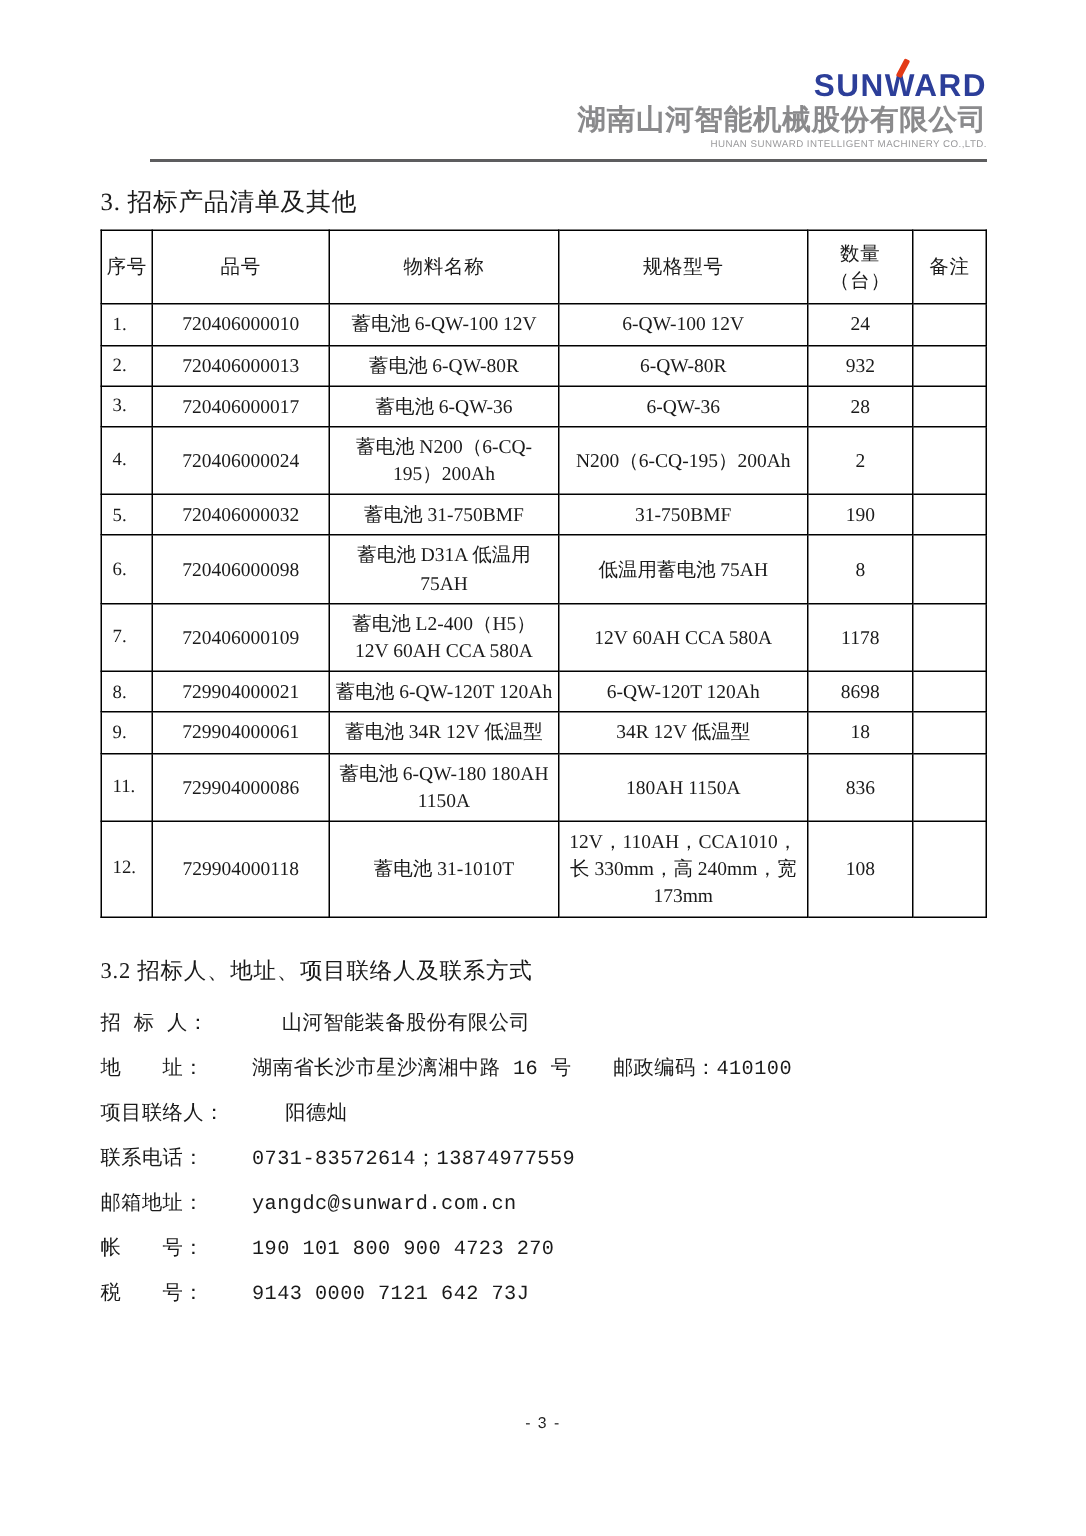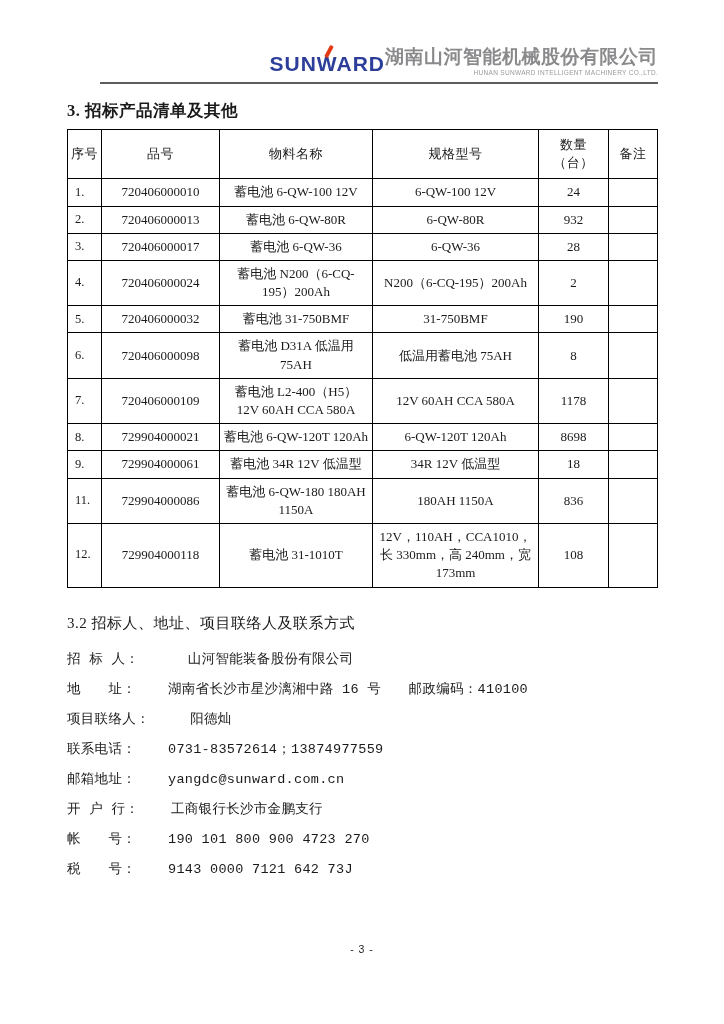--- a/index.html
+++ b/index.html
@@ -6,22 +6,23 @@
   .page{
     position:relative;
     width:724px;height:1024px;
     background:#ffffff;
     overflow:hidden;
     font-family:"Liberation Serif","DejaVu Serif",serif;
     color:#1a1a1a;
   }
   
   .hdr{
-    display:flex;justify-content:flex-end;align-items:flex-end;
+    display:flex;justify-content:space-between;align-items:flex-end;
     margin:46px 66px 0 100px;
+    flex-direction:column;
   }
   .logo{position:relative;display:inline-block;}
   .logo-text{
     font-family:"Liberation Sans","DejaVu Sans",sans-serif;
     font-weight:bold;font-size:21px;letter-spacing:1px;
     color:#2c3e99;
   }
   .logo-accent{
     position:absolute;left:57px;top:-7px;
     width:4px;height:13px;background:#e33a16;
@@ -36,21 +37,21 @@
     font-family:"Liberation Sans","DejaVu Sans",sans-serif;
     font-size:6.5px;color:#9a9a9c;letter-spacing:.3px;margin-top:1px;
   }
   .hdr-rule{
     margin:6px 66px 0 100px;
     border-bottom:2px solid #5d5d5f;
   }
   
   .h3-title{
     margin:16px 66px 0 67px;
-    font-size:16.5px;font-weight:bold;letter-spacing:.5px;
+    font-size:16.5px;font-weight:normal;letter-spacing:.5px;
   }
   .h31-title,.h32-title{
     margin:21px 66px 0 67px;
     font-size:15px;font-weight:normal;letter-spacing:.5px;
   }
   .h32-title{margin-top:26px;}
   
   table.products{
     margin:7px 66px 0 67px;
     width:590px;
@@ -231,24 +232,20 @@
     </div>
     <div class="c-line">
       <span class="c-label">联系电话：</span>
       <span class="c-value">0731-83572614；13874977559</span>
     </div>
     <div class="c-line">
       <span class="c-label">邮箱地址：</span>
       <span class="c-value">yangdc@sunward.com.cn</span>
     </div>
     <div class="c-line">
-      <span class="c-label">开 户 行：</span>
-      <span class="c-value">工商银行长沙市金鹏支行</span>
-    </div>
-    <div class="c-line">
       <span class="c-label">帐　　号：</span>
       <span class="c-value">190 101 800 900 4723 270</span>
     </div>
     <div class="c-line">
       <span class="c-label">税　　号：</span>
       <span class="c-value">9143 0000 7121 642 73J</span>
     </div>
   </div>
 
   <div class="footer">- 3 -</div>

